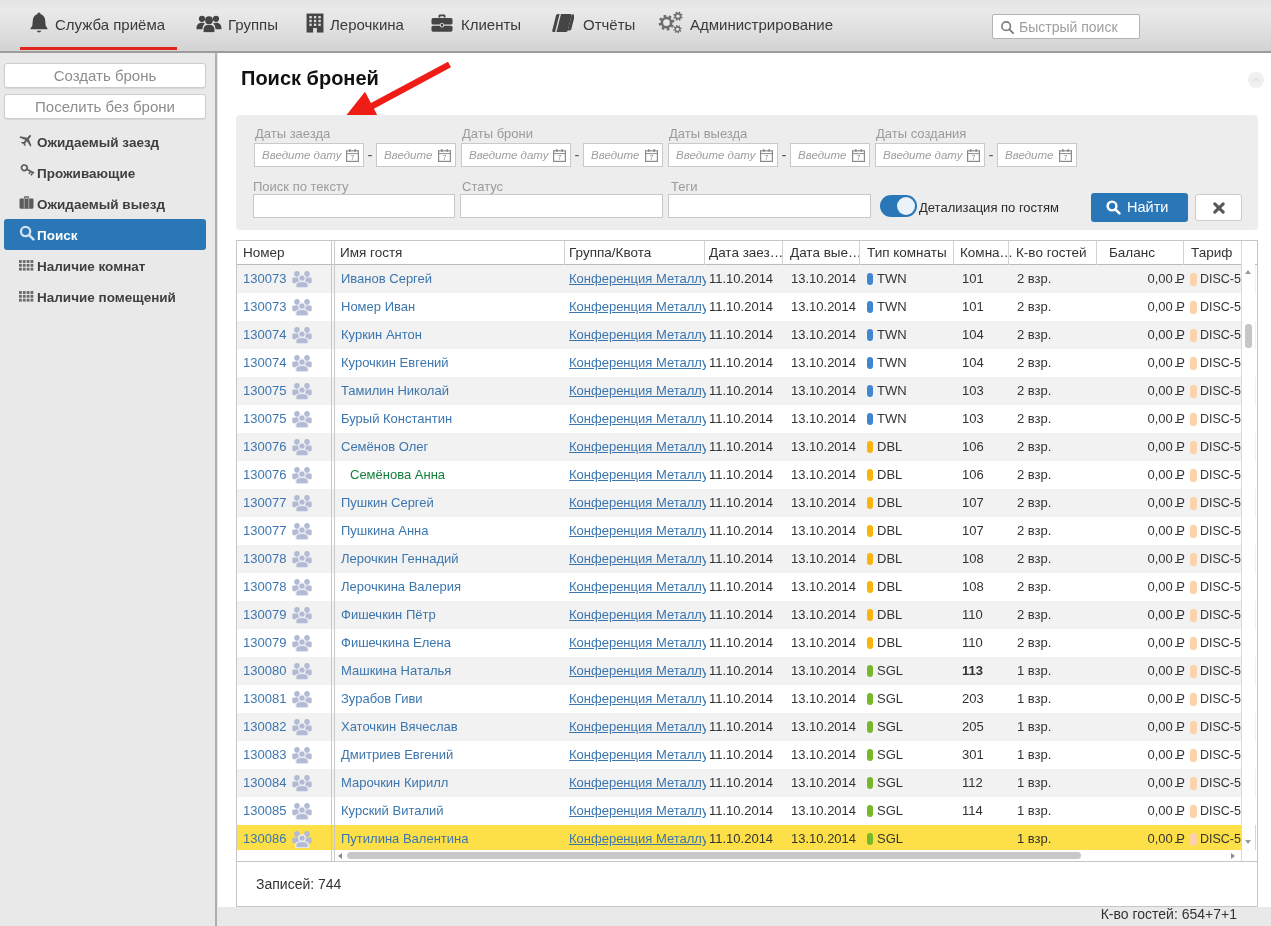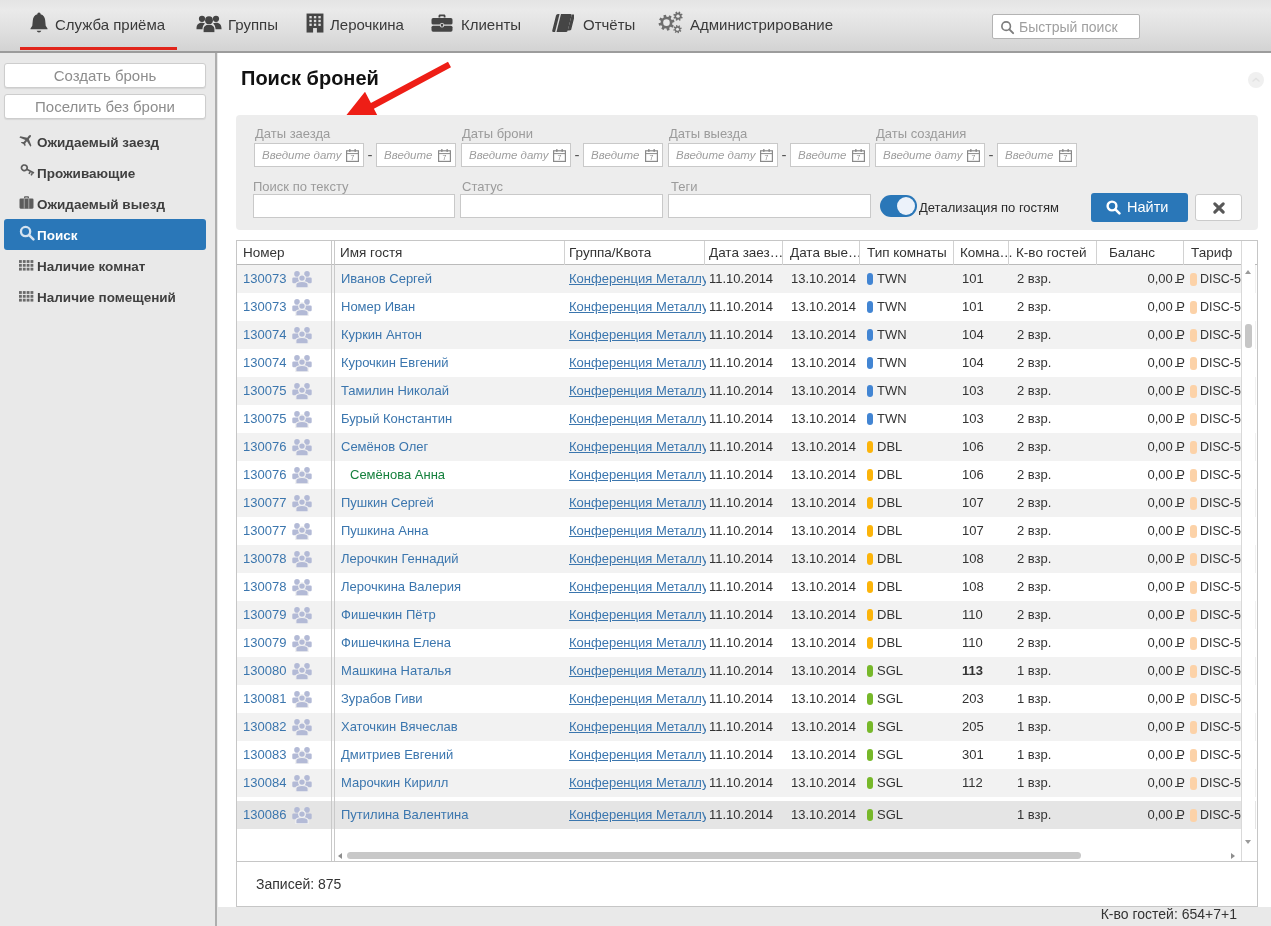--- a/index.html
+++ b/index.html
@@ -828,21 +828,21 @@
 <span class="c" style="left:472px;">11.10.2014</span>
 <span class="c" style="left:554px;">13.10.2014</span>
 <span class="pill" style="left:630px;background:#77b82a;"></span>
 <span class="c" style="left:640px;">SGL</span>
 <span class="c" style="left:725px;">114</span>
 <span class="c" style="left:780px;">1 взр.</span>
 <span class="c" style="left:861px;width:87px;text-align:right;">0,00&nbsp;<span class="rub">Р<i></i></span></span>
 <span class="pill p2" style="left:953px;background:#fcd2a8;"></span>
 <span class="c" style="left:963px;font-size:12.5px;">DISC-5</span>
 </div>
-<div class="row" style="top:536px;background:#e5e5e5;">
+<div class="row" style="top:560px;background:#fde047;">
 <span class="c" style="left:6px;color:#3b76ae;">130086</span>
 <span style="position:absolute;left:55px;top:5px;"><svg width="20" height="18" viewBox="0 0 20 18">
             <g fill="#b3bad6">
               <circle cx="5" cy="3.9" r="2.8"></circle>
               <circle cx="15" cy="3.9" r="2.8"></circle>
               <rect x="0.3" y="7.6" width="9" height="5.6" rx="1.2"></rect>
               <rect x="10.7" y="7.6" width="9" height="5.6" rx="1.2"></rect>
               <circle cx="10" cy="8.1" r="3.3" stroke="#f2f2f2" stroke-width="1.2"></circle>
               <path d="M3.8 17.9 L3.8 14.6 C3.8 12.4 5.6 11.5 10 11.5 C14.4 11.5 16.2 12.4 16.2 14.6 L16.2 17.9 Z" stroke="#f2f2f2" stroke-width="1.2"></path>
             </g>
@@ -866,15 +866,15 @@
 <i class="tri" style="left:994px;top:3px;border-top:3px solid transparent;border-bottom:3px solid transparent;border-left:4px solid #8d8d8d;"></i>
 </div>
 <div id="vcol">
 <i class="tri" style="left:3px;top:29px;border-left:3.5px solid transparent;border-right:3.5px solid transparent;border-bottom:4px solid #9a9a9a;"></i>
 <div id="vthumb"></div>
 <i class="tri" style="left:3px;top:599px;border-left:3.5px solid transparent;border-right:3.5px solid transparent;border-top:4px solid #9a9a9a;"></i>
 </div>
 <div id="fz1"></div>
     <div id="fz2"></div>
 <div id="tfoot">
-<span style="position:absolute;left:19px;top:14px;">Записей: 875</span>
+<span style="position:absolute;left:19px;top:14px;">Записей: 744</span>
 <span style="position:absolute;right:20px;top:14px;margin-top:30px;">К-во гостей: 654+7+1</span>
 </div>
 </div>
 </body></html>

